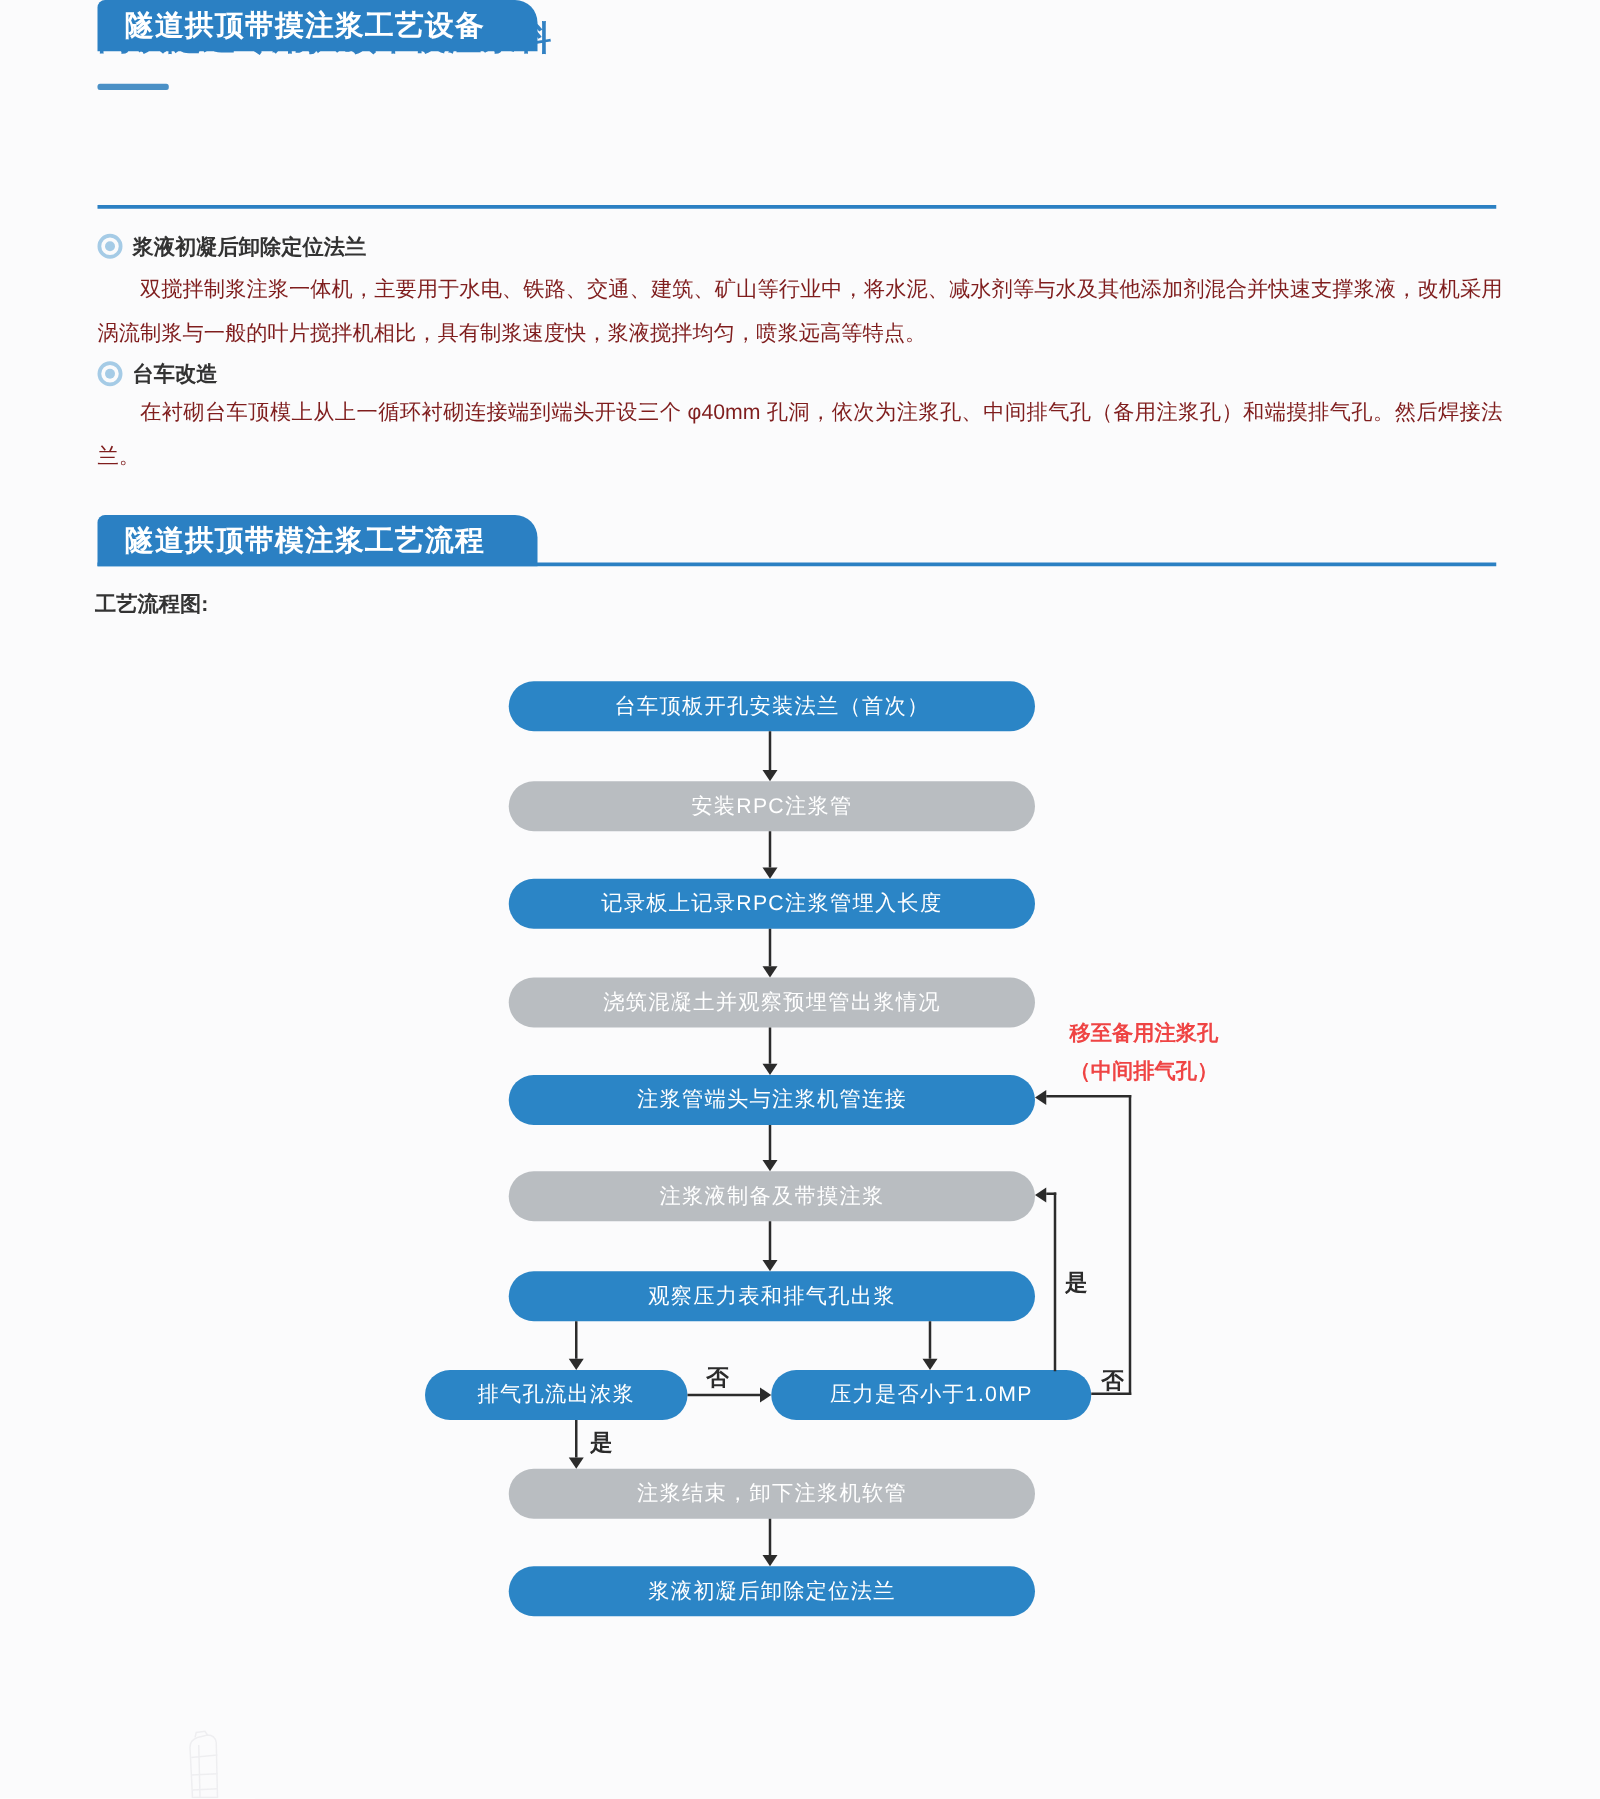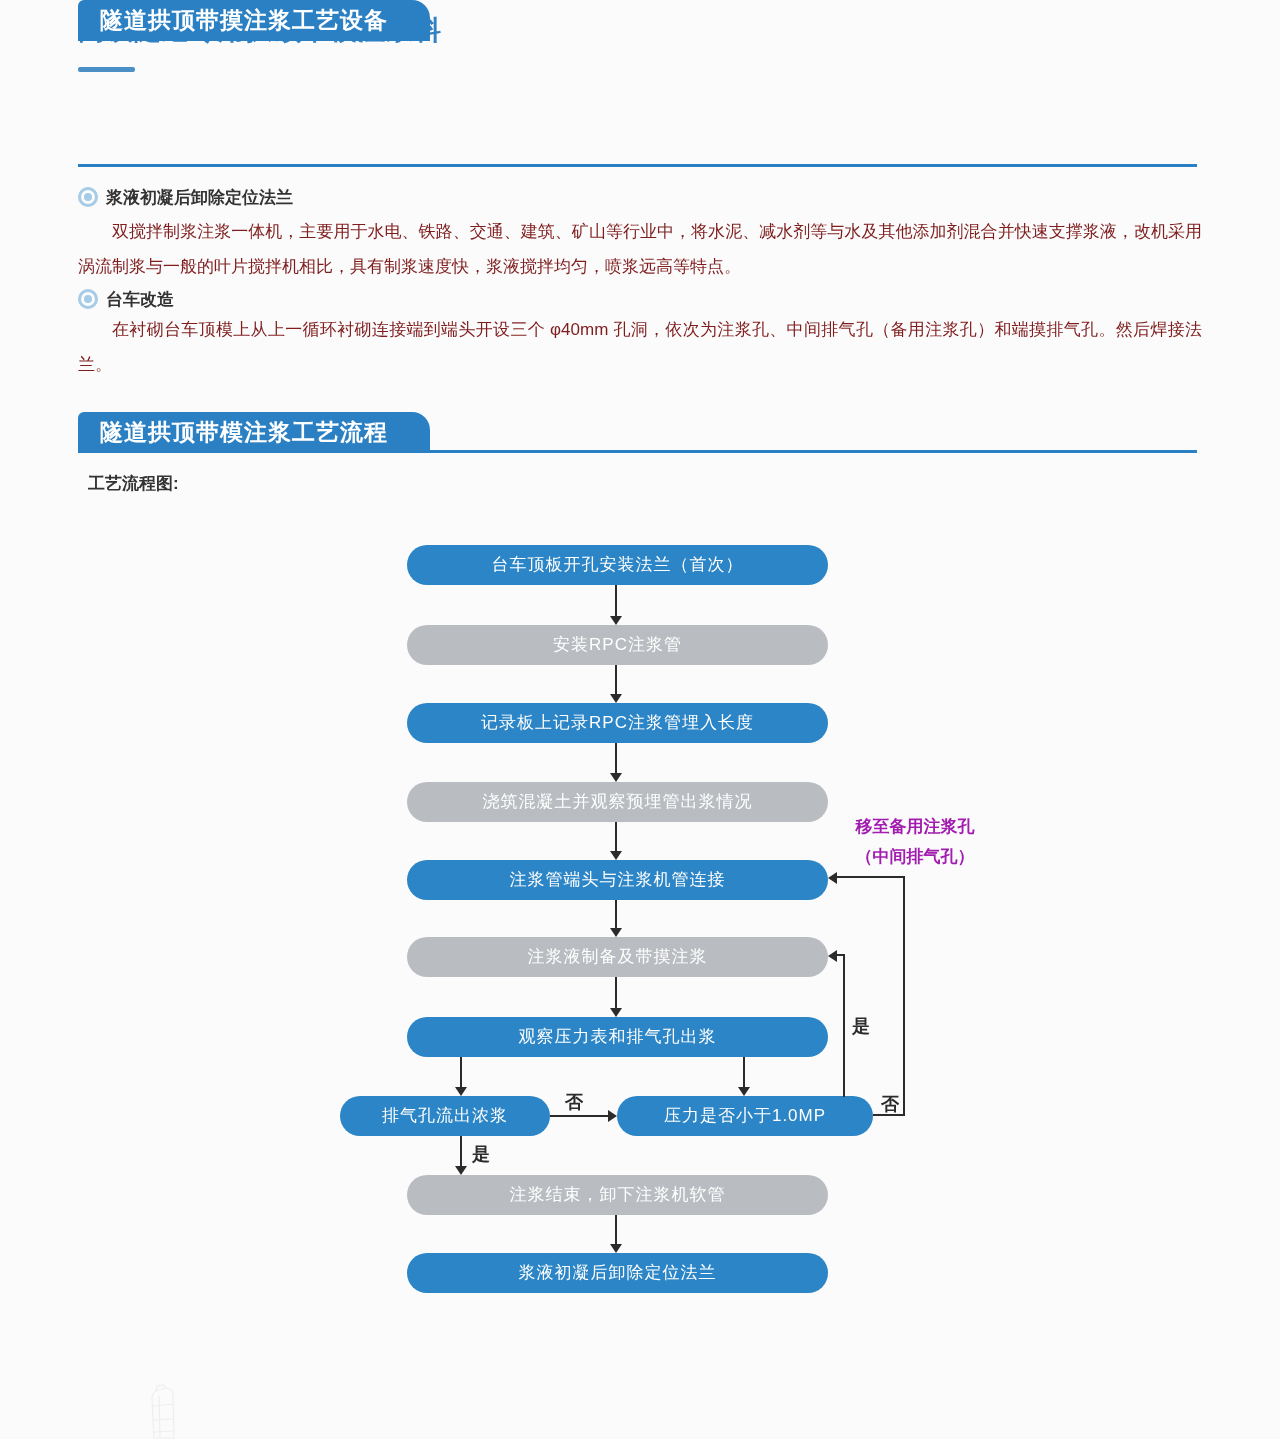--- a/index.html
+++ b/index.html
@@ -49,21 +49,21 @@
   .bullet-heading {
     position:absolute; left:106px;
     font-size:17px; font-weight:bold; color:#333333;
   }
   .para {
     position:absolute; left:78px; width:1124px; margin:0;
     font-size:17px; line-height:35px; color:#7f1d1d;
     text-align:justify; text-indent:2em;
   }
   .flow-label {
-    position:absolute; left:88px; top:472px;
+    position:absolute; left:76px; top:472px;
     font-size:17px; font-weight:bold; color:#333333;
   }
   
   .node {
     position:absolute; height:40px; line-height:40px;
     border-radius:20px; text-align:center;
     font-size:17px; color:#ffffff; letter-spacing:1px;
   }
   .node.blue { background:#2b85c6; }
   .node.gray { background:#b9bdc1; }
@@ -84,21 +84,21 @@
     position:absolute; width:0; height:0;
     border-top:6px solid transparent; border-bottom:6px solid transparent;
     border-left:9px solid #2b2b2b;
   }
   .edge-label {
     position:absolute; font-size:18px; font-weight:600; color:#2b2b2b;
   }
   .annotation {
     position:absolute; left:835px; top:812px; width:160px;
     text-align:center; font-size:17px; font-weight:600;
-    color:#a21caf; line-height:30px;font-family:Liberation Serif, serif;
+    color:#ef4444; line-height:30px;font-family:Liberation Serif, serif;
   }
   .watermark {
     position:absolute; left:140px; top:1384px; opacity:0.55;
   }
 </style>
 </head>
 <body>
 
 <div id="page">
 

